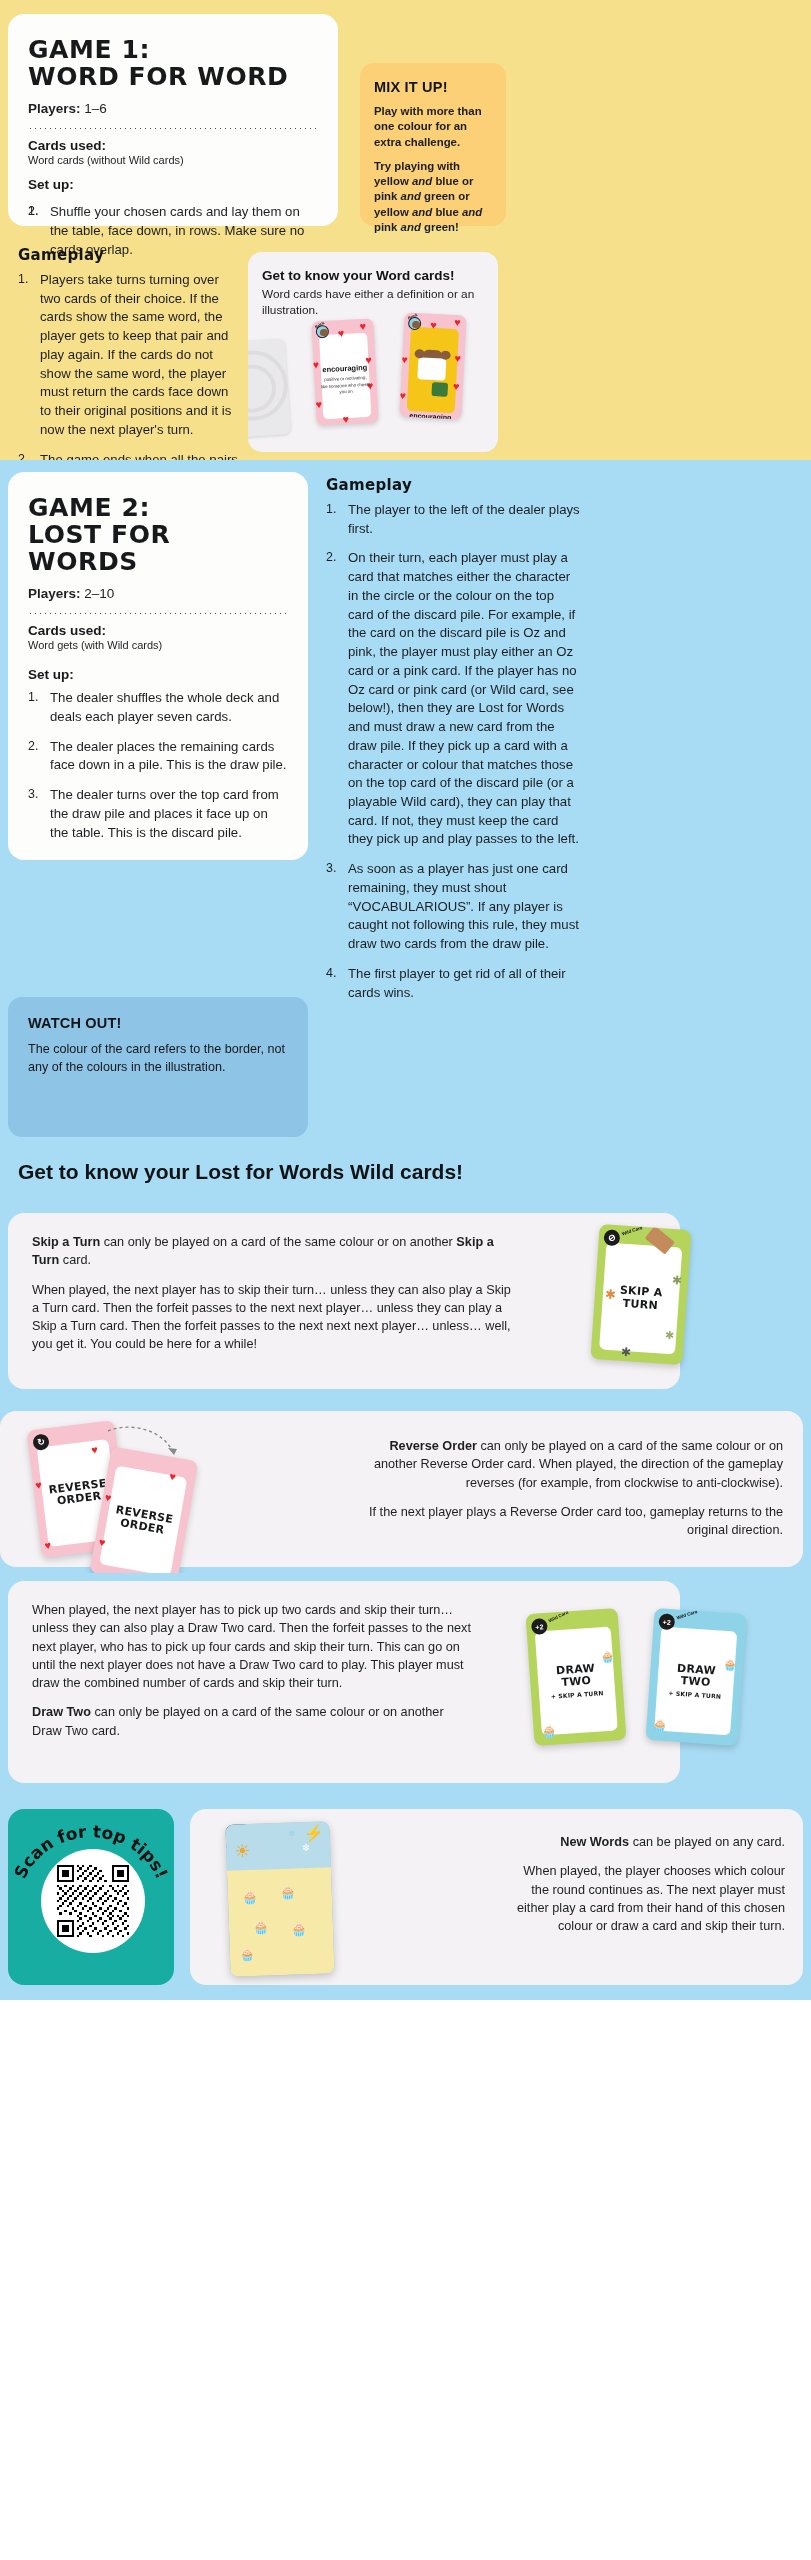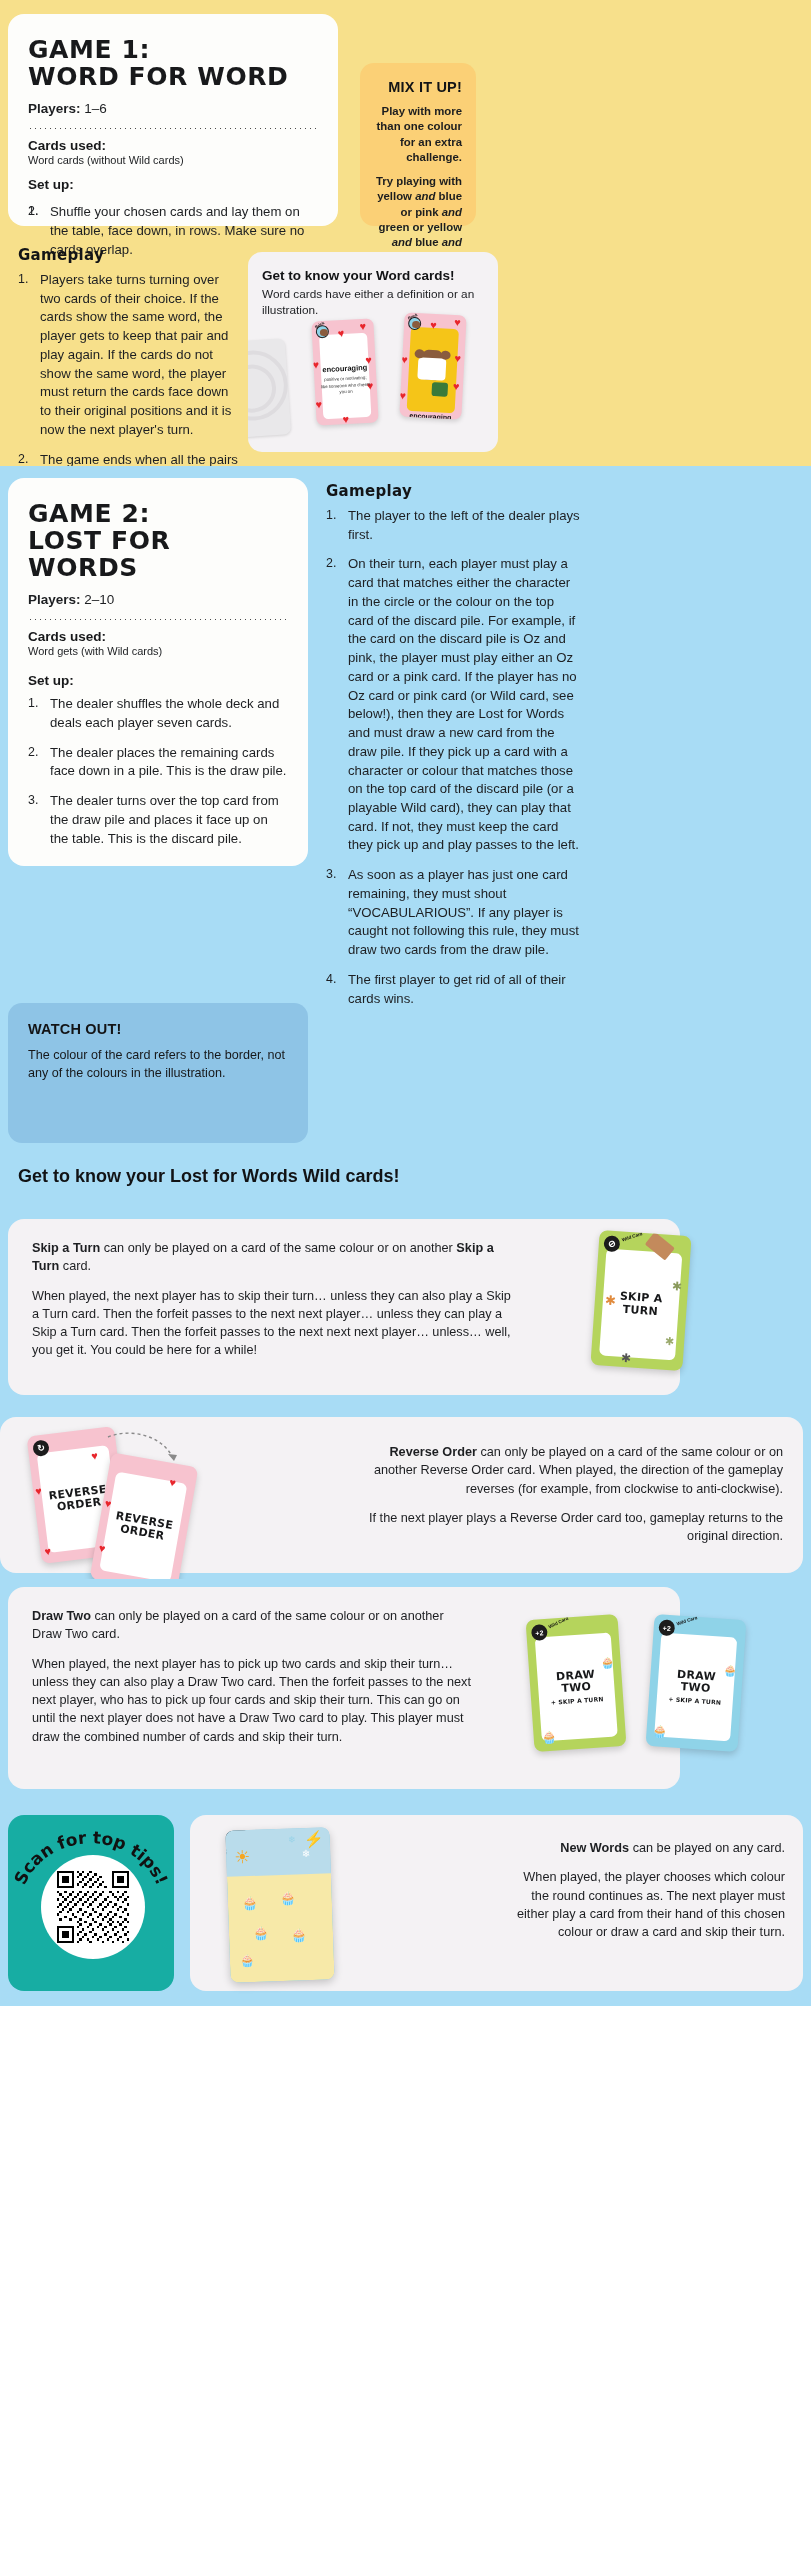--- a/index.html
+++ b/index.html
@@ -55,31 +55,31 @@
   ol.steps > li:last-child { margin-bottom: 0; }
 
   .dotted {
     height: 1px;
     margin: 9px 0 9px 0;
     background-image: radial-gradient(circle, #4a4a4a 0.8px, transparent 0.9px);
     background-size: 5px 2px;
     background-repeat: repeat-x;
   }
 
-  .sec1 { position: relative; background: #f7e08b; padding-bottom: 6px; }
+  .sec1 { position: relative; background: #f7e08b; padding-bottom: 0; }
 
   
   .s1-wrap { position: relative; height: 460px; }
   .s1-left {
     position: absolute; left: 8px; top: 14px; width: 330px; height: 212px;
     background:#fdfdfb; border-radius: 16px; padding: 22px 20px 14px 20px;
   }
   .s1-mix {
-    position: absolute; left: 360px; top: 63px; width: 116px; height: 163px;
-    background:#fbd076; border-radius: 14px; padding: 16px 14px; text-align: right;
+    position: absolute; left: 360px; top: 63px; width: 146px; height: 163px;
+    background:#fbd076; border-radius: 14px; padding: 16px 14px;
   }
   .s1-mix .cap-h { margin-bottom: 9px; }
   .s1-mix p { font-size: 11.4px; line-height: 1.34; color:#1c1d1f; margin-bottom: 9px; font-weight: bold;}
   .s1-mix p i { font-style: italic; }
 
   .s1-gameplay {
     position: absolute; left: 18px; top: 246px; width: 222px;
   }
   .s1-cards {
     position: absolute; left: 248px; top: 252px; width: 250px; height: 200px;
@@ -134,21 +134,21 @@
     background:#fdfdfb; border-radius: 16px; padding: 22px 20px 18px 20px;
   }
   .s2-right { position: absolute; left: 326px; top: 16px; width: 256px; }
   .s2-watch {
     position: absolute; left: 8px; top: 537px; width: 300px; height: 140px;
     background:#8ec4e6; border-radius: 14px; padding: 18px 20px;
   }
   .s2-watch p { font-size:12.6px; line-height:1.45; color:#17181a; }
   .s2-watch p b { font-weight:400; }
   .s2-wild-title { position:absolute; left: 18px; top: 700px; font-weight:700;
-                   font-size:18px; color:#121315; }
+                   font-size:21px; color:#121315; }
 
   
   .wild-row { position: relative; background: #a8dcf5; }
   .wild-panel { background:#f4f2f4; border-radius: 16px; position:absolute; }
   .wild-txt { font-size: 12.7px; line-height: 1.44; color:#1d1f22; }
   .wild-txt b { font-weight:700; }
   .wild-txt p + p { margin-top: 11px; }
 
   
   .wcard {
@@ -401,22 +401,22 @@
 
     <div class="wild-txt" style="position:absolute;right:28px;top:32px;width:425px;text-align:right;">
       <p><b>Reverse Order</b> <span>can only be played on a card of the same colour or on another Reverse Order card. When played, the direction of the gameplay reverses (for example, from clockwise to anti-clockwise).</span></p>
       <p>If the next player plays a Reverse Order card too, gameplay returns to the original direction.</p>
     </div>
   </div>
 
   <div class="wild-row" style="height:222px;">
     <div class="wild-panel" style="left:8px;top:8px;width:672px;height:202px;padding:20px 24px;">
       <div class="wild-txt" style="width:440px;">
+        <p>When played, the next player has to pick up two cards and skip their turn… unless they can also play a Draw Two card. Then the forfeit passes to the next next player, who has to pick up four cards and skip their turn. This can go on until the next player does not have a Draw Two card to play. This player must draw the combined number of cards and skip their turn.</p>
         <p><b>Draw Two</b> <span>can only be played on a card of the same colour or on another Draw Two card.</span></p>
-        <p>When played, the next player has to pick up two cards and skip their turn… unless they can also play a Draw Two card. Then the forfeit passes to the next next player, who has to pick up four cards and skip their turn. This can go on until the next player does not have a Draw Two card to play. This player must draw the combined number of cards and skip their turn.</p>
       </div>
     </div>
 
     <div class="wcard" style="left:530px;top:38px;width:92px;height:132px;background:#b5d45c;transform:rotate(-4deg);">
       <div class="wbadge">
           <span style="font-size:7px">+2</span>
         </div>
       <div class="wlab">Wild Card</div>
       <div class="face">
         <span>DRAW</span>

